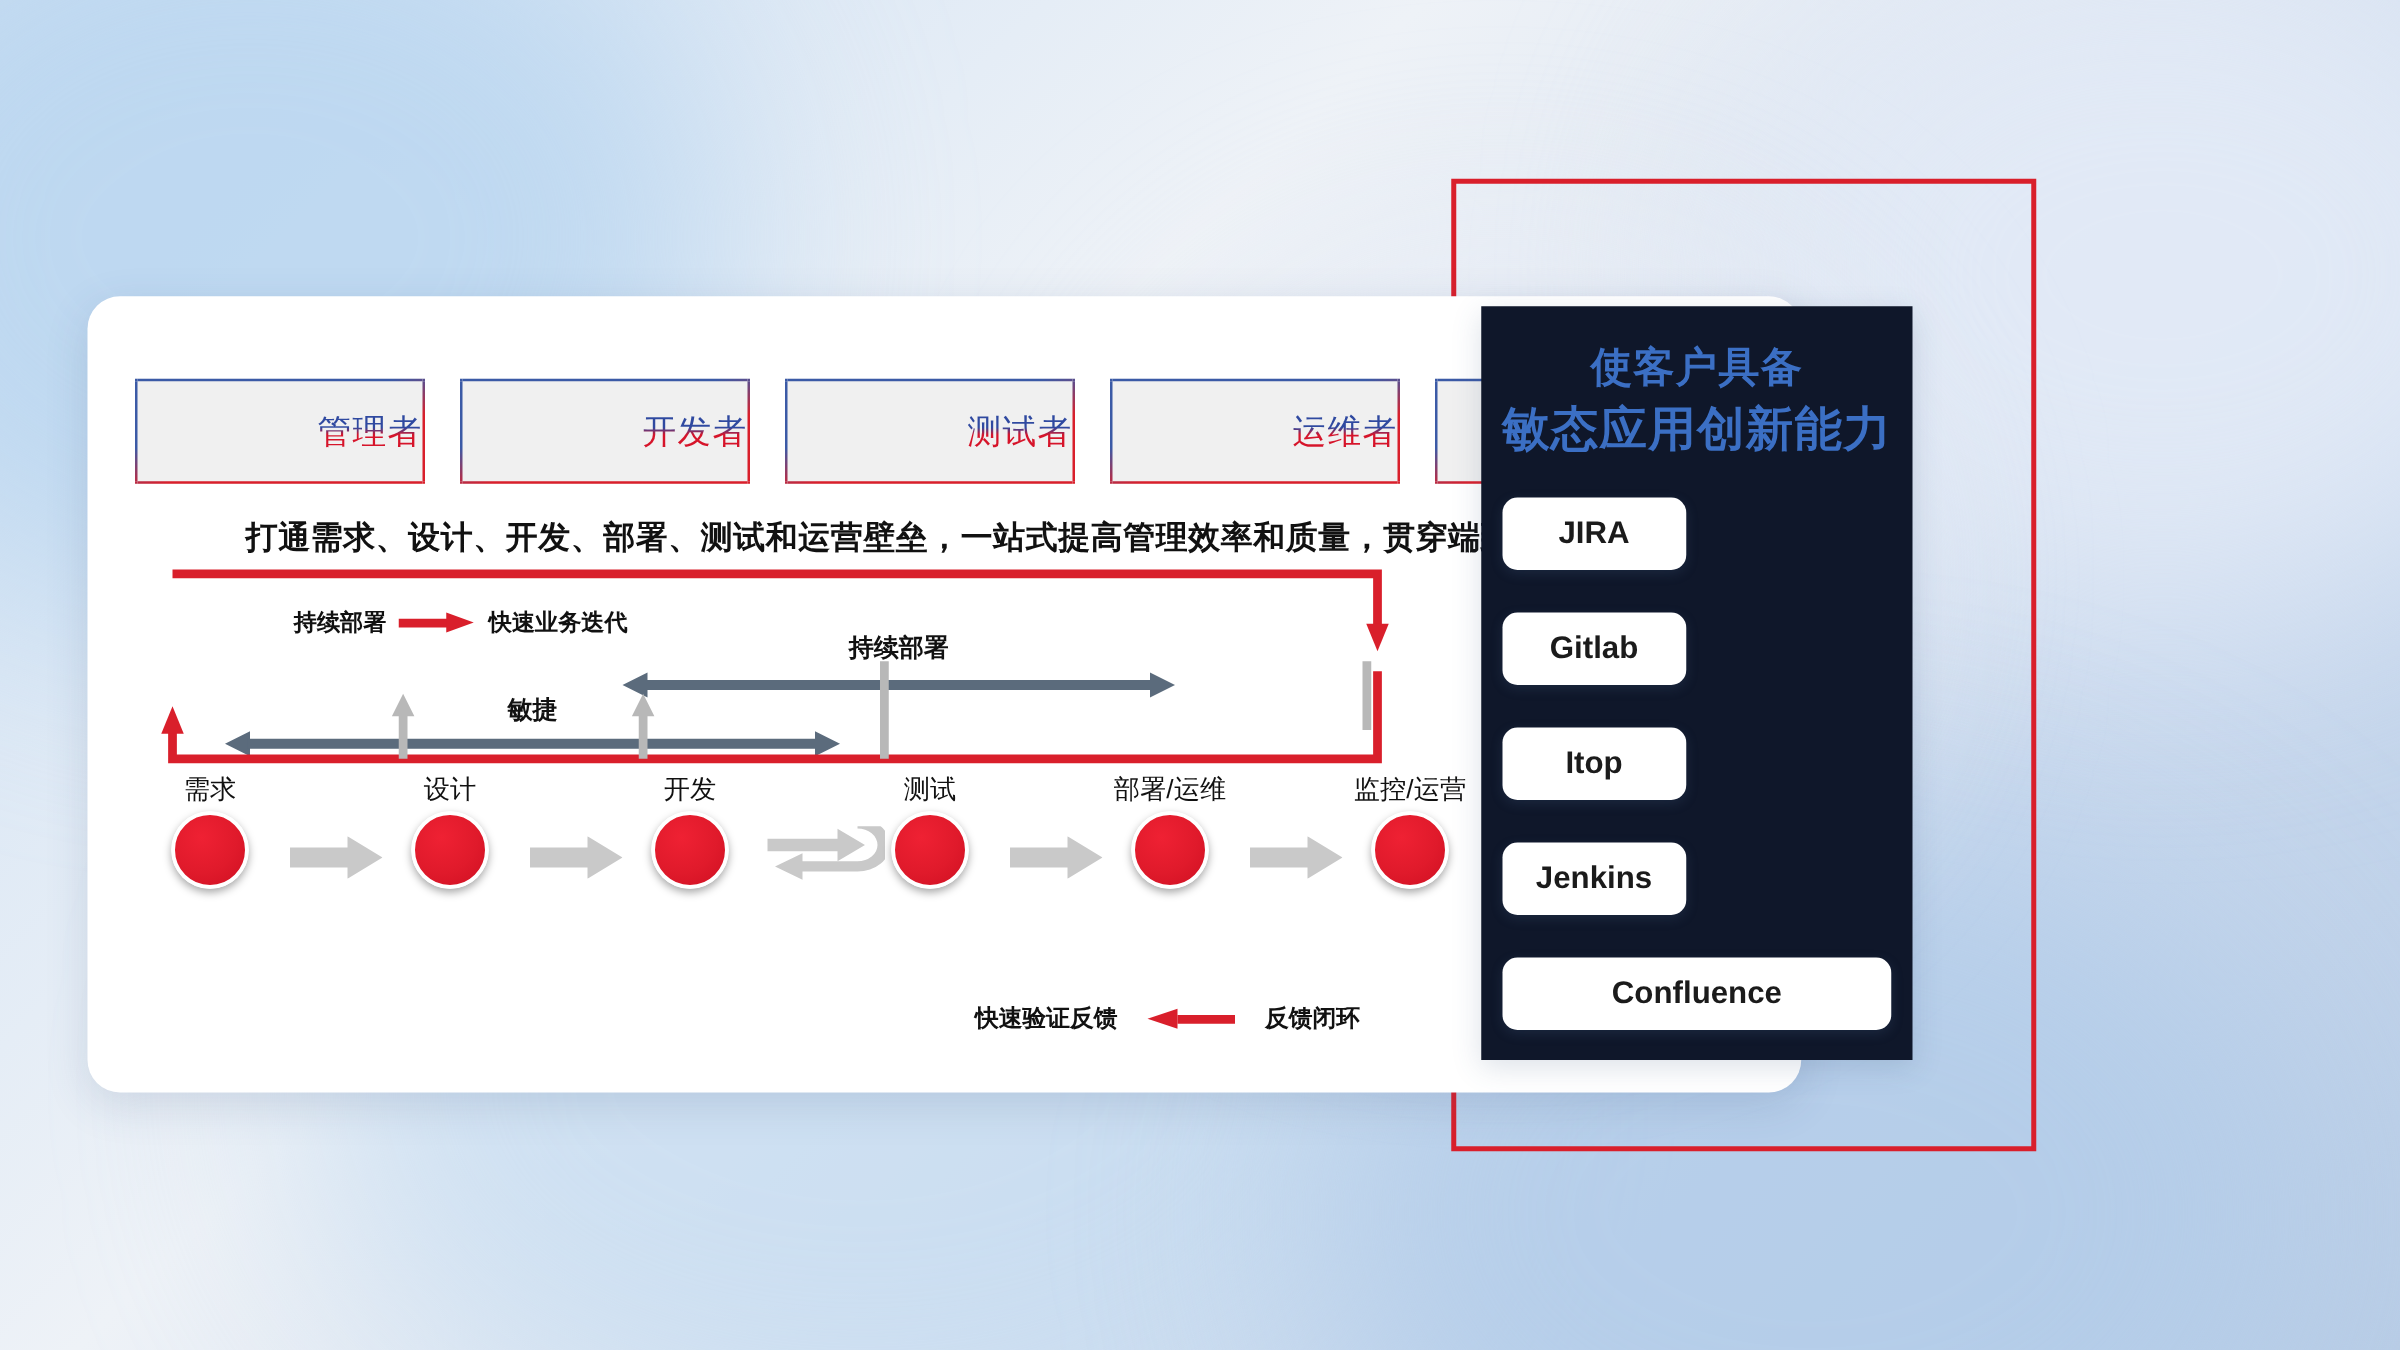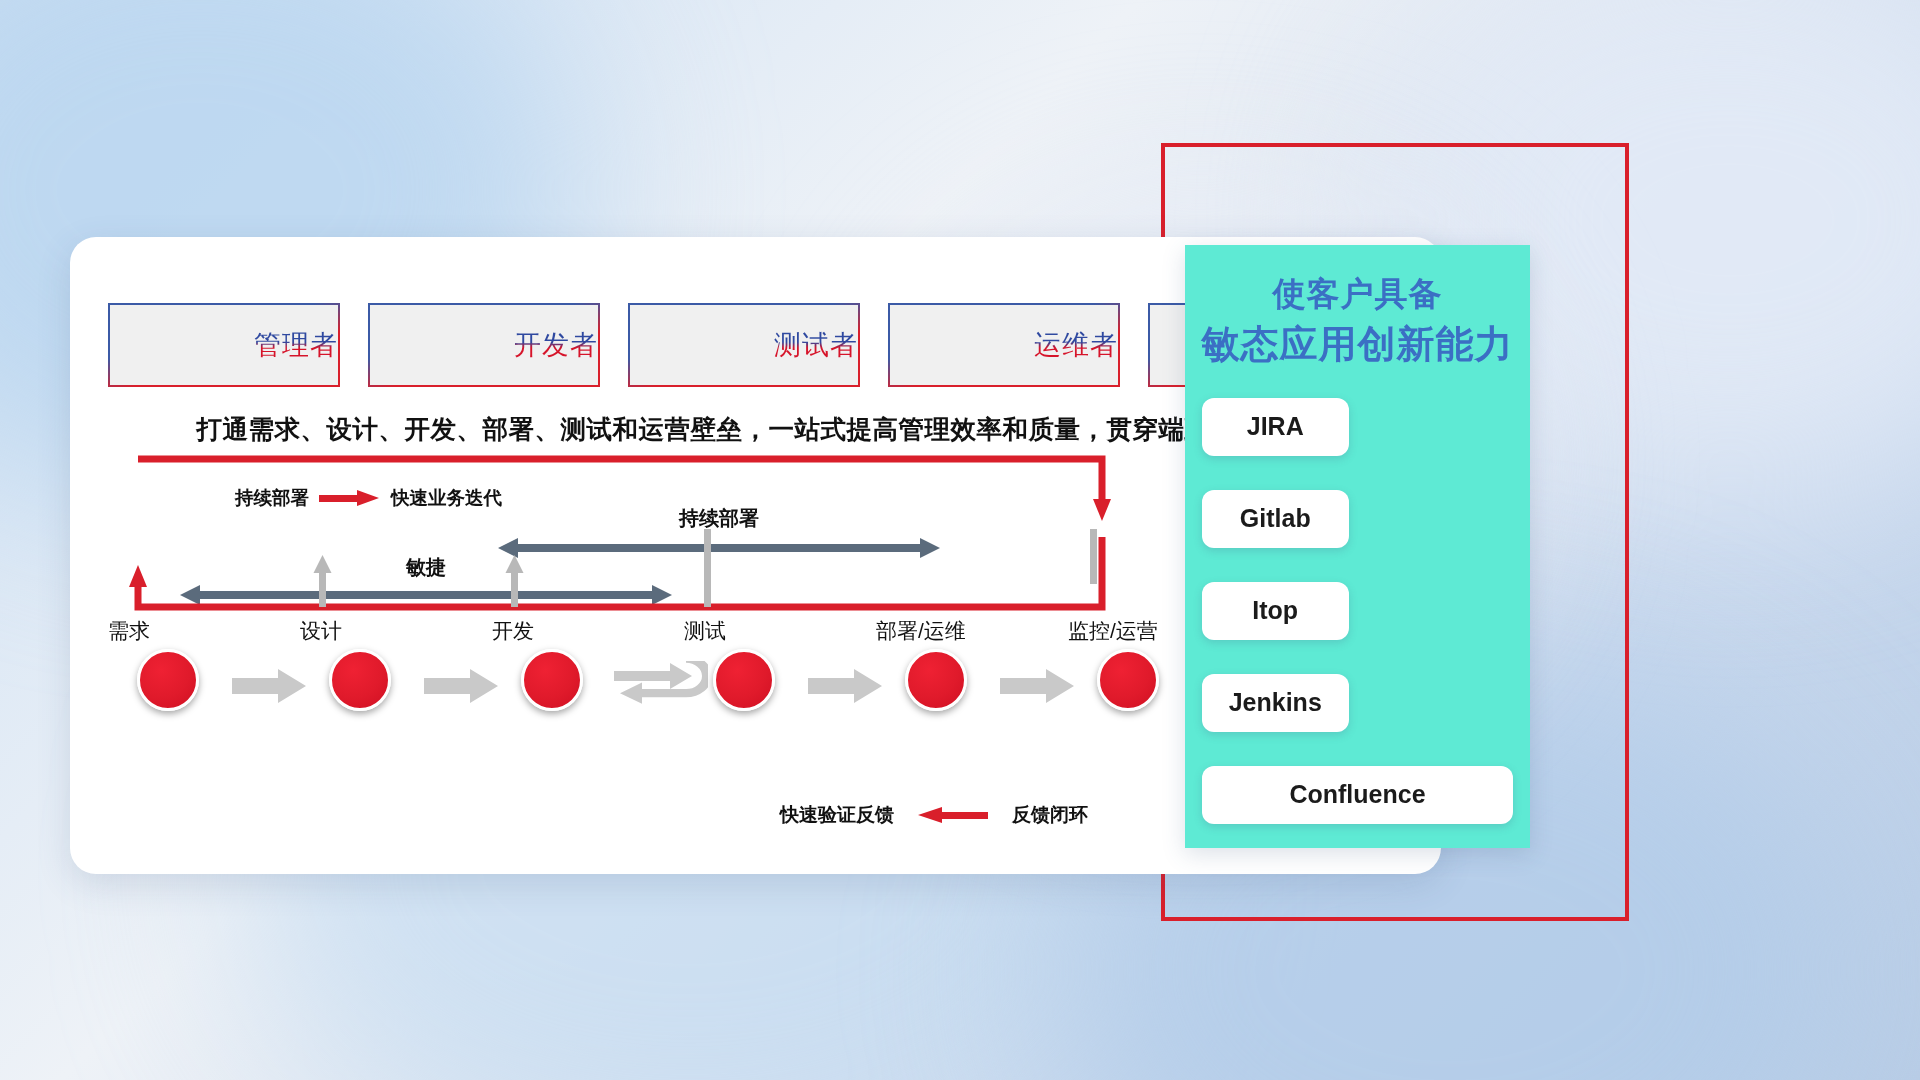--- a/index.html
+++ b/index.html
@@ -99,21 +99,21 @@
   
   .agile-wrap { position: absolute; left: 110px; top: 317px; width: 492px; }
   .agile-label { text-align: center; font-size: 20px; font-weight: 700; color: #111; margin-bottom: 4px; }
 
   
   .loop-svg { position: absolute; left: 0; top: 0; width: 1371px; height: 637px; pointer-events: none; }
 
   
   .pipeline { position: absolute; left: 38px; top: 380px; width: 1300px; height: 120px; }
   .stage {
-    position: absolute; width: 120px; 
+    position: absolute; width: 120px; text-align: center;
   }
   .stage-label {
     font-size: 21px; font-weight: 400; color: #111; white-space: nowrap;
     margin-bottom: 4px;
   }
   .dot {
     width: 62px; height: 62px; border-radius: 50%;
     background: radial-gradient(circle at 38% 32%, #ef2133 0%, #e01a2b 55%, #cf0f22 100%);
     border: 3px solid #ffffff;
     box-shadow: 0 3px 7px rgba(0,0,0,.35);
@@ -138,21 +138,21 @@
     border-right: 24px solid #d91f2b;
     border-top: 8px solid transparent;
     border-bottom: 8px solid transparent;
   }
 
   
   .right-panel {
     position: absolute;
     left: 1185px; top: 245px;
     width: 345px; height: 603px;
-    background: #5eead4;
+    background: #0f172a;
     z-index: 6;
     box-shadow: 0 6px 22px rgba(60,90,130,.18);
   }
   .rp-title {
     text-align: center; color: #3b6fc4;
     font-size: 33px; font-weight: 700; line-height: 1.42;
     padding: 26px 8px 4px;
     letter-spacing: 1px;
   }
   .rp-title .l2 { display: block; font-size: 38px; }

